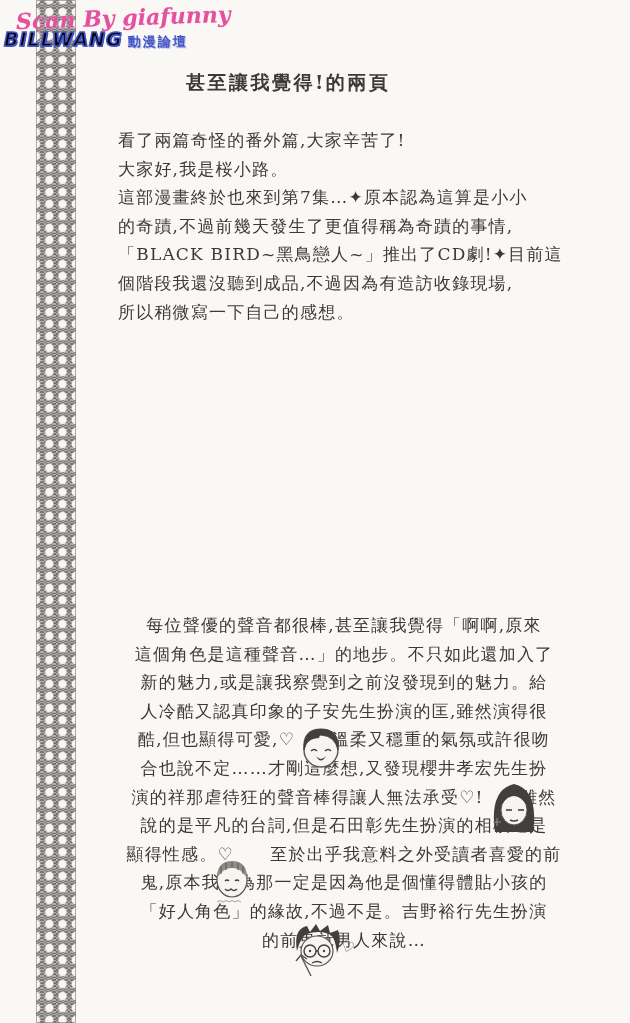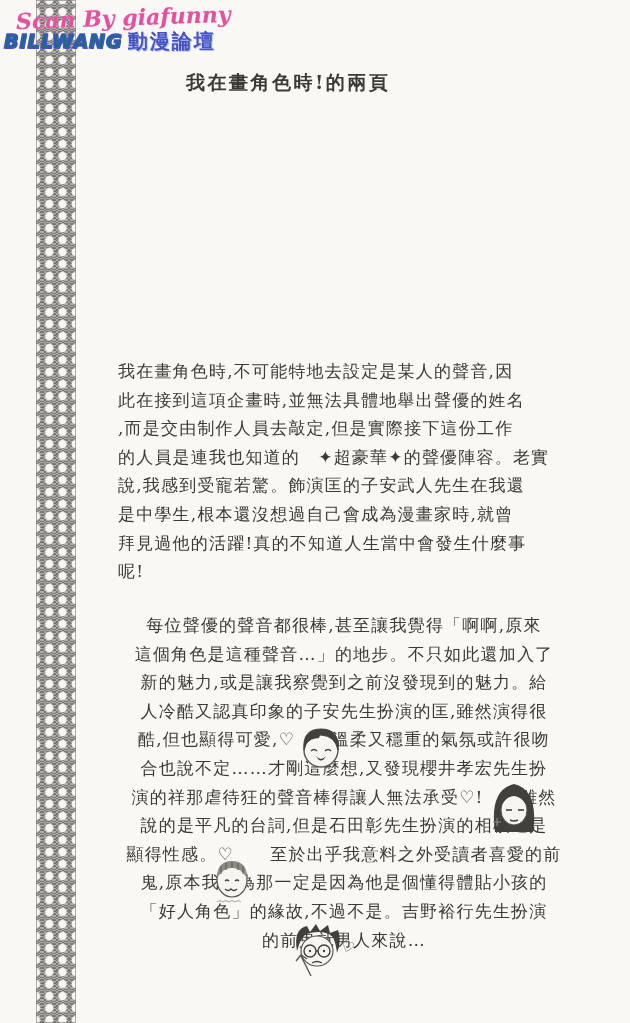--- a/index.html
+++ b/index.html
@@ -27,27 +27,27 @@
     position:absolute;left:16px;top:4px;width:240px;
     font-family:"DejaVu Serif","Liberation Serif",serif;
     font-style:italic;font-weight:bold;font-size:22px;
     color:#e4519e;transform:rotate(-2deg);white-space:nowrap;
     text-shadow:0 0 1px #f9b7d8;
   }
   .wm-line2{position:absolute;left:4px;top:28px;white-space:nowrap;}
   .wm-logo{
     font-family:"DejaVu Sans","Liberation Sans",sans-serif;
     font-style:italic;font-weight:900;font-size:19px;letter-spacing:1px;
-    color:#0f766e;
+    color:#000000;
     -webkit-text-stroke:1.6px #4353c2;
     text-shadow:1px 1px 0 #4353c2;
   }
   .wm-forum{
     font-family:Liberation Mono, monospace;
-    font-weight:bold;font-size:20px;color:#4353c2;letter-spacing:2px;
+    font-weight:bold;font-size:13px;color:#4353c2;letter-spacing:2px;
     text-shadow:1px 1px 0 #b9c2ee;
     text-align:center;
   }
   .title{
     position:absolute;left:186px;top:70px;margin:0;
     font-size:19px;font-weight:600;letter-spacing:2.5px;white-space:nowrap;
   }
   .para{
     position:absolute;left:118px;width:452px;
     font-size:17px;line-height:28.6px;letter-spacing:1.2px;
@@ -79,30 +79,29 @@
   <div class="lace"></div>
 
   <div class="watermark">
     <div class="wm-scan">Scan By giafunny</div>
     <div class="wm-line2">
       <span class="wm-logo">BILLWANG</span>
       <span class="wm-forum">動漫論壇</span>
     </div>
   </div>
 
-  <h1 class="title">我在畫角色時!的兩頁</h1>
+  <h1 class="title">甚至讓我覺得!的兩頁</h1>
 
-  <div class="para p2">我在畫角色時,不可能特地去設定是某人的聲音,因
-此在接到這項企畫時,並無法具體地舉出聲優的姓名
-,而是交由制作人員去敲定,但是實際接下這份工作
-的人員是連我也知道的　✦超豪華✦的聲優陣容。老實
-說,我感到受寵若驚。飾演匡的子安武人先生在我還
-是中學生,根本還沒想過自己會成為漫畫家時,就曾
-拜見過他的活躍!真的不知道人生當中會發生什麼事
-呢!</div>
+  <div class="para p1">看了兩篇奇怪的番外篇,大家辛苦了!
+大家好,我是桜小路。
+這部漫畫終於也來到第7集…✦原本認為這算是小小
+的奇蹟,不過前幾天發生了更值得稱為奇蹟的事情,
+「BLACK BIRD~黑鳥戀人~」推出了CD劇!✦目前這
+個階段我還沒聽到成品,不過因為有造訪收錄現場,
+所以稍微寫一下自己的感想。</div>
   <div class="para p3">每位聲優的聲音都很棒,甚至讓我覺得「啊啊,原來
 這個角色是這種聲音…」的地步。不只如此還加入了
 新的魅力,或是讓我察覺到之前沒發現到的魅力。給
 人冷酷又認真印象的子安先生扮演的匡,雖然演得很
 酷,但也顯得可愛,♡　　溫柔又穩重的氣氛或許很吻
 合也說不定……才剛這麼想,又發現櫻井孝宏先生扮
 演的祥那虐待狂的聲音棒得讓人無法承受♡!　　雖然
 說的是平凡的台詞,但是石田彰先生扮演的相模還是
 顯得性感。♡　　至於出乎我意料之外受讀者喜愛的前
 鬼,原本我認為那一定是因為他是個懂得體貼小孩的

